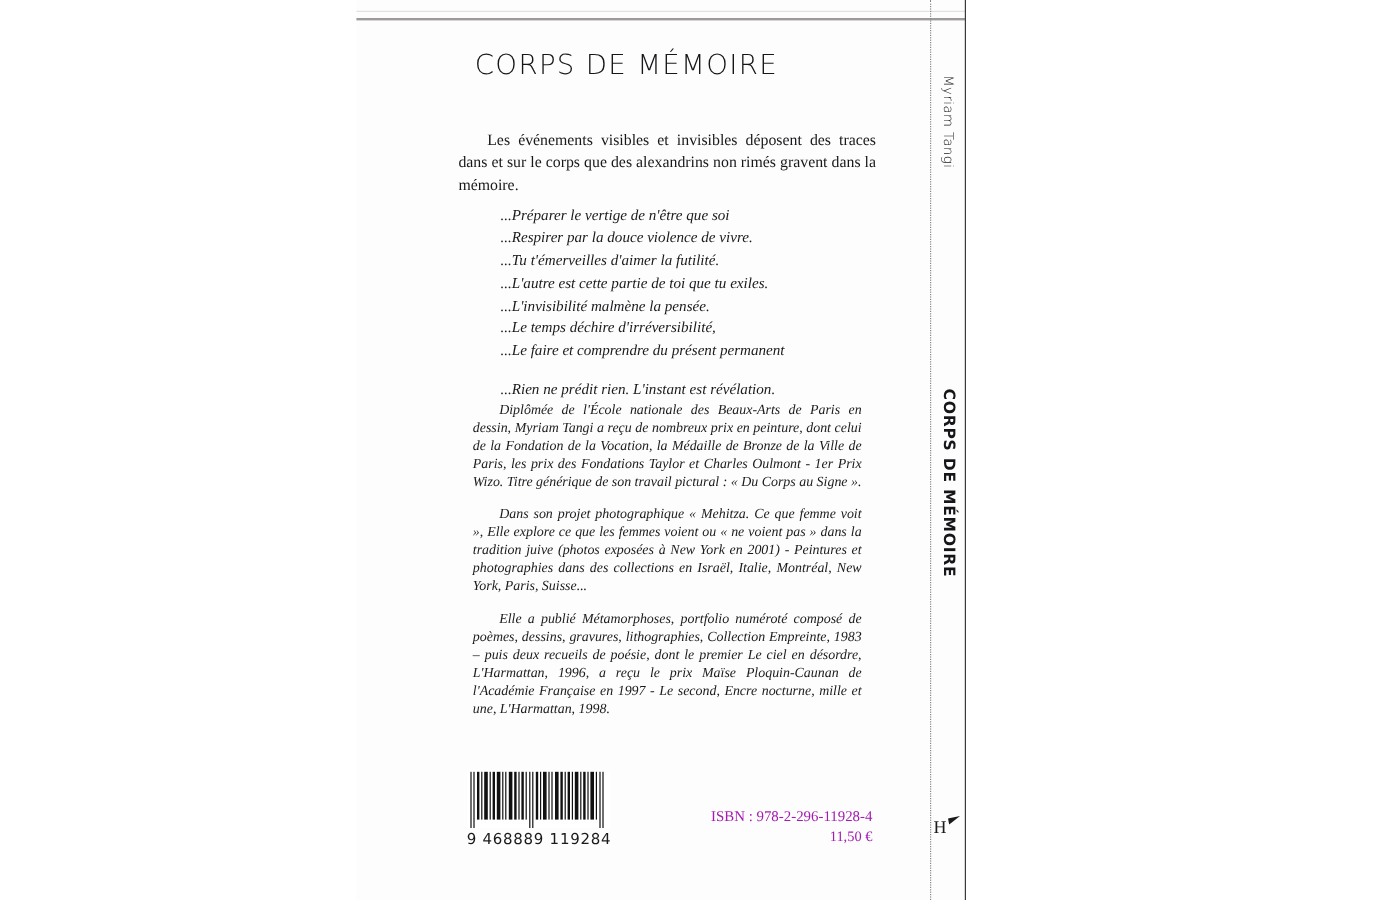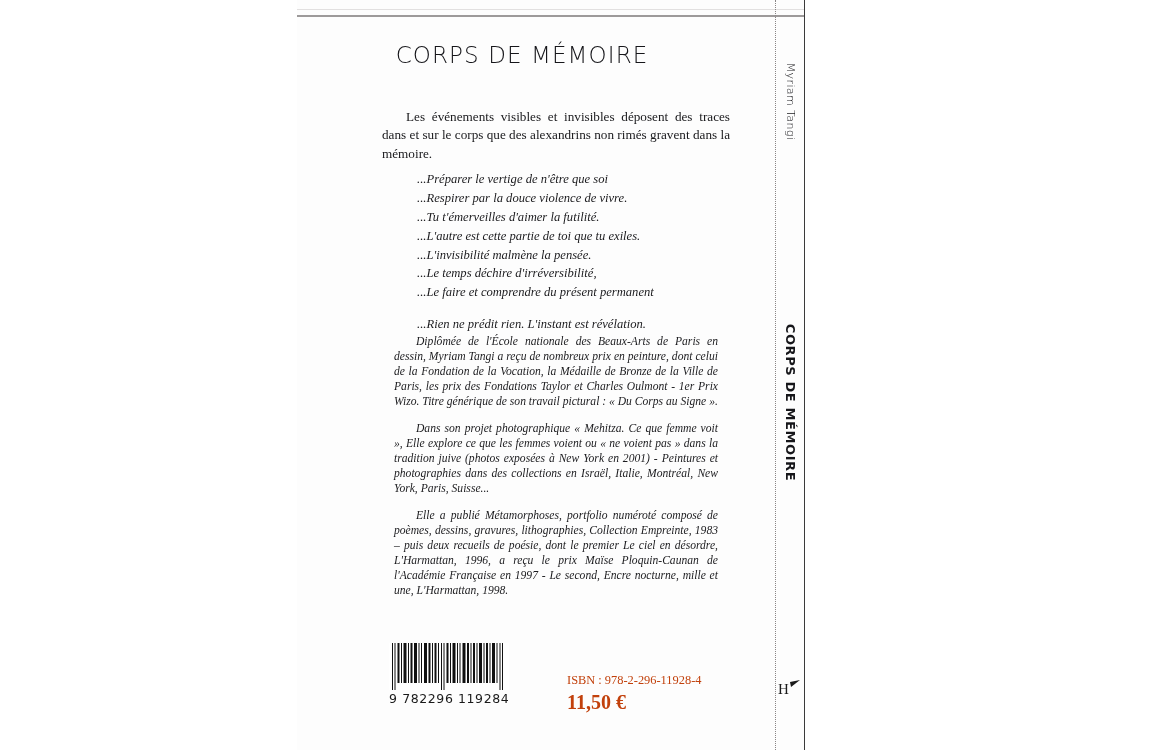--- a/index.html
+++ b/index.html
@@ -141,26 +141,26 @@
     color: #1a1a1a;
     margin-top: 1px;
     white-space: nowrap;
   }
 
   #isbn-block {
     position: absolute;
     left: 270px;
     top: 672px;
     width: 160px;
-    text-align: left;
+    text-align: right;
     font-size: 12.4px;
     line-height: 1.35;
-    color: #c2410c;
-  }
-  #isbn-price { font-size: 20px; font-weight: bold; }
+    color: #a21caf;
+  }
+  #isbn-price { font-size: 12px; }
 
   
   #spine {
     position: absolute;
     left: 775px;
     top: 0px;
     width: 30px;
     height: 750px;
   }
   .spine-text {
@@ -260,21 +260,21 @@
         <rect x="180" y="0" width="6" height="80"></rect>
         <rect x="189" y="0" width="2" height="80"></rect>
         <rect x="194" y="0" width="4" height="80"></rect>
         <rect x="201" y="0" width="2" height="80"></rect>
         <rect x="206" y="0" width="6" height="80"></rect>
         <rect x="215" y="0" width="2" height="80"></rect>
         <rect x="221" y="0" width="2" height="94"></rect>
         <rect x="226" y="0" width="2" height="94"></rect>
       </g>
     </svg>
-    <div id="barcode-digits">9 782296 119284</div>
+    <div id="barcode-digits">9 468889 119284</div>
   </div>
 
   <div id="isbn-block">
     <div>ISBN : 978-2-296-11928-4</div>
     <div id="isbn-price">11,50 €</div>
   </div>
 
 </div>
 
 <div id="spine">

